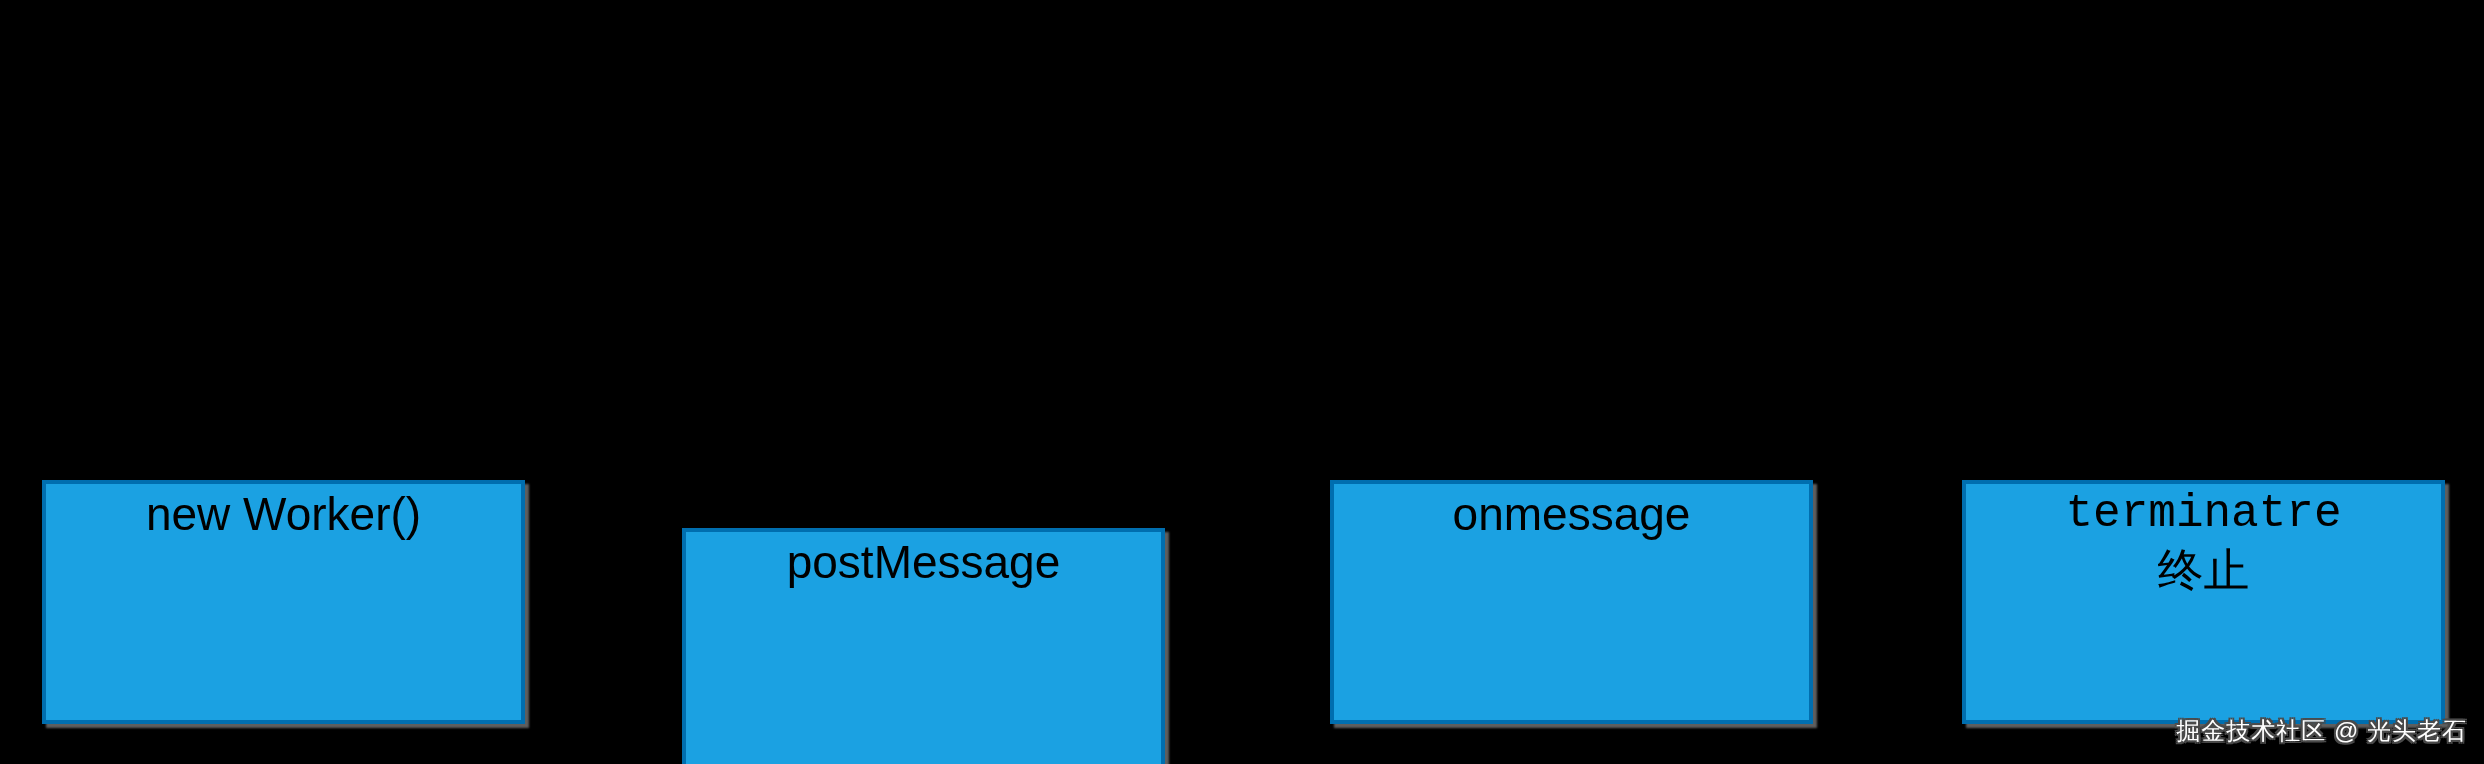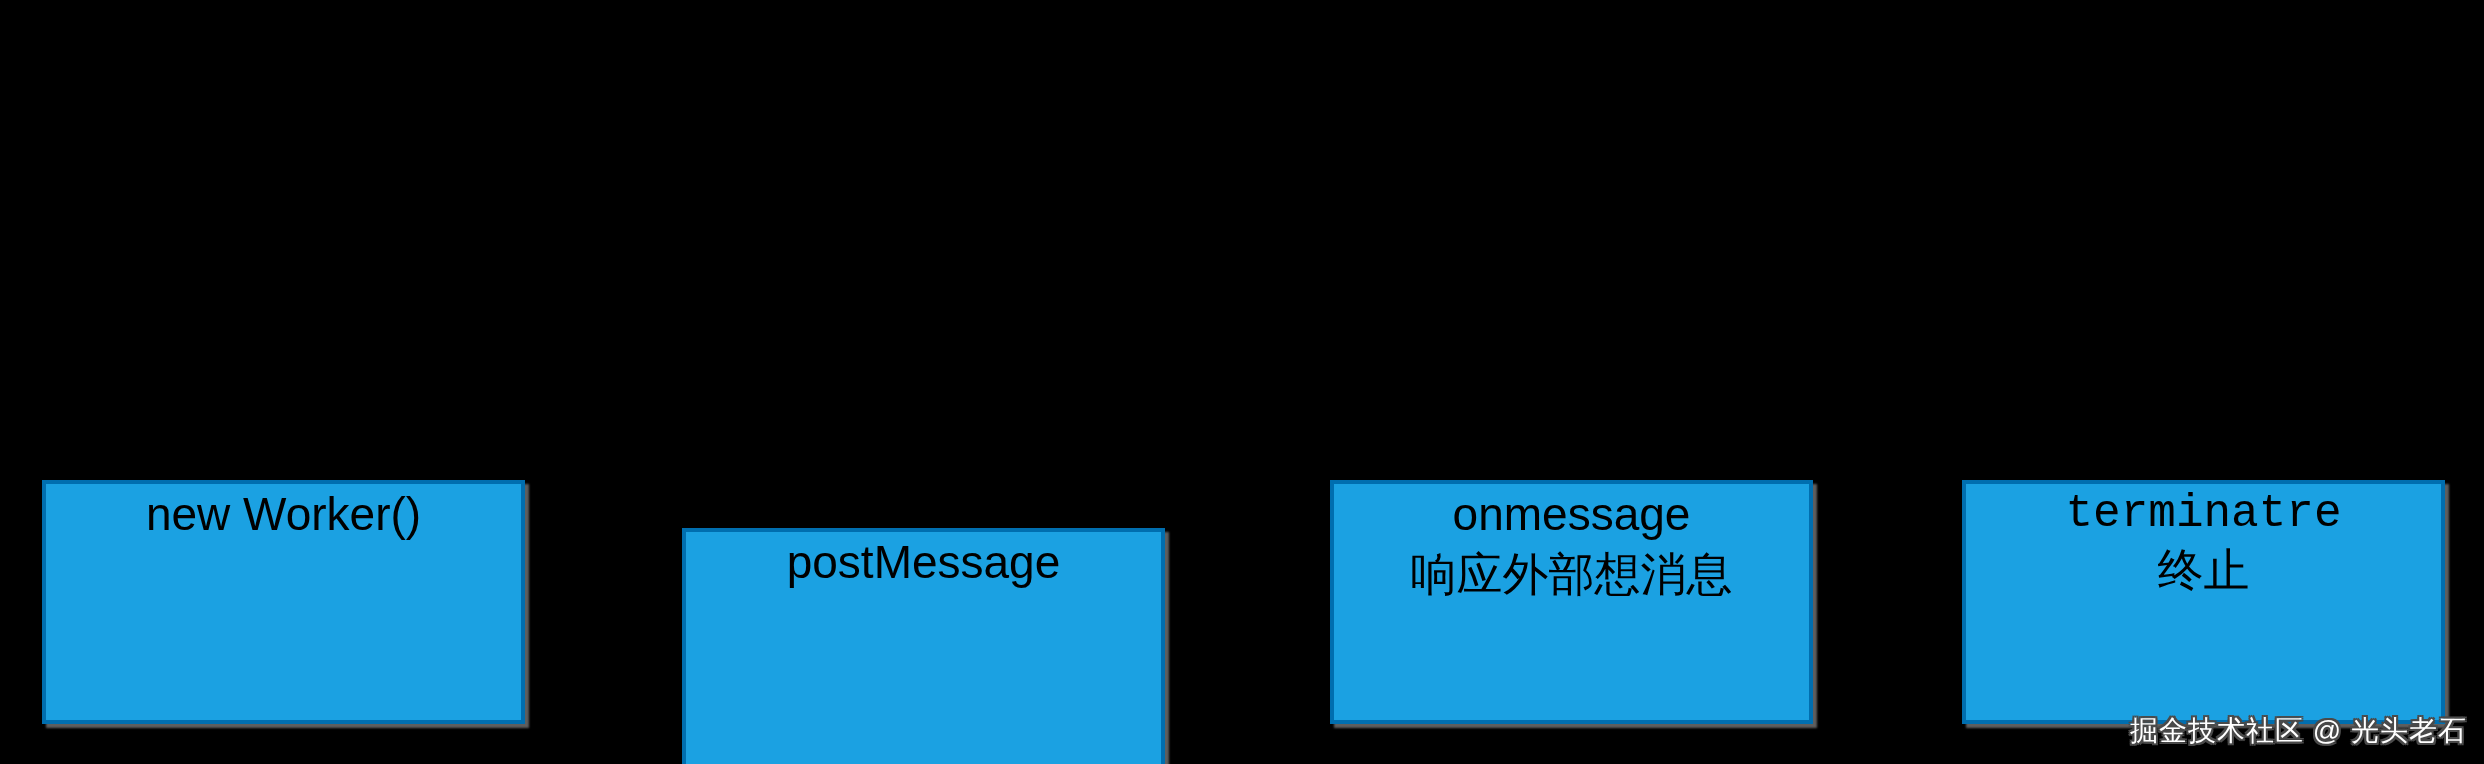--- a/index.html
+++ b/index.html
@@ -39,21 +39,21 @@
     font-size: 46px;
     line-height: 60px;
     color: var(--text-color, #000000);
     text-align: center;
     white-space: nowrap;
   }
   .watermark {
     position: absolute;
     right: 17px;
     bottom: 18px;
-    font-size: 28px;
+    font-size: 24px;
     line-height: 30px;
     letter-spacing: 1px;
     color: var(--watermark-color, #ffffff);
     text-shadow:
       -2px -2px 0 var(--watermark-outline, #4a4a4a),
        2px -2px 0 var(--watermark-outline, #4a4a4a),
       -2px  2px 0 var(--watermark-outline, #4a4a4a),
        2px  2px 0 var(--watermark-outline, #4a4a4a),
        0   -2px 0 var(--watermark-outline, #4a4a4a),
        0    2px 0 var(--watermark-outline, #4a4a4a),
@@ -70,21 +70,20 @@
   <div class="diagram-box" id="box-0">
     <div class="box-line">new Worker()</div>
   </div>
 
   <div class="diagram-box" id="box-1">
     <div class="box-line">postMessage</div>
   </div>
 
   <div class="diagram-box" id="box-2">
     <div class="box-line">onmessage</div>
-    <div class="box-line">响应外部想消息</div>
   </div>
 
   <div class="diagram-box" id="box-3">
     <div class="box-line">terminatre</div>
     <div class="box-line">终止</div>
   </div>
 
   <div class="watermark">掘金技术社区 @ 光头老石</div>
 
 </div>

